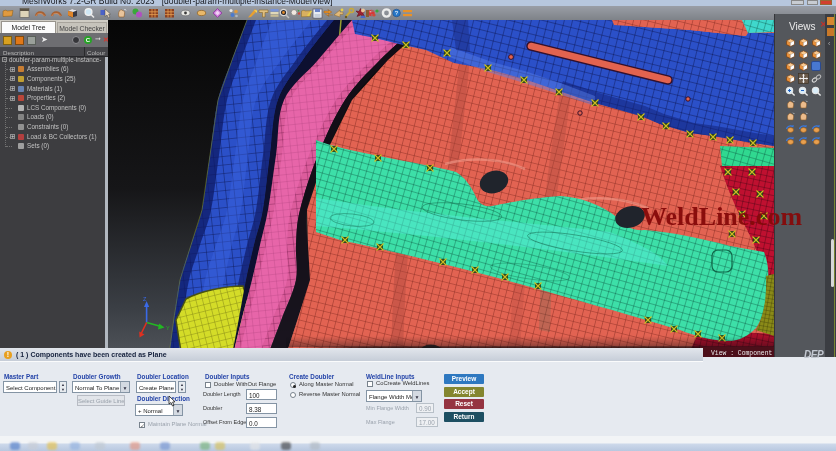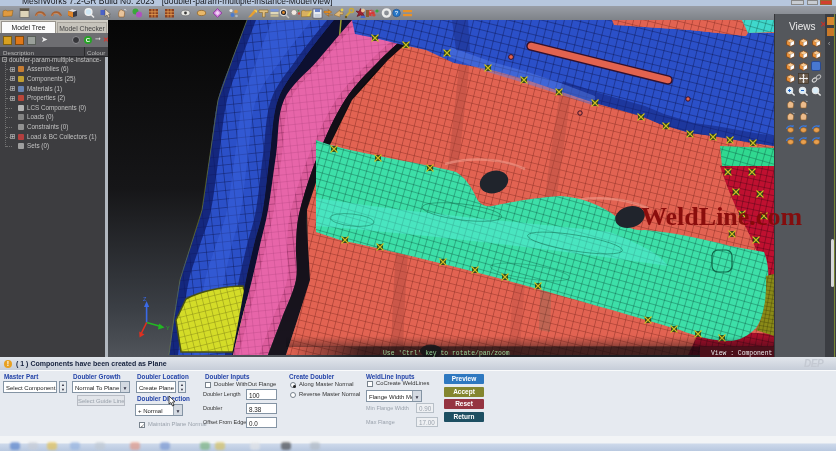--- a/index.html
+++ b/index.html
@@ -4,21 +4,21 @@
 body{width:836px;height:451px;overflow:hidden;position:relative;font-family:"Liberation Sans",sans-serif;background:#e6eaf0}
 #title{position:absolute;left:0;top:0;width:836px;height:6px;background:#b7c7de;overflow:hidden}
 #title .t{position:absolute;left:22px;top:-4px;font-size:8.5px;color:#15171c;white-space:nowrap}
 #toolbar{position:absolute;left:0;top:6px;width:836px;height:14px;background:linear-gradient(#9a9ea6,#7e8288)}
 #lpanel{position:absolute;left:0;top:20px;width:108px;height:337px;background:#3d3d40;border-right:3px solid #b2b8c0}
 #tabs{position:absolute;left:0;top:0;width:108px;height:13px;background:#cfccc4}
 #minibar{position:absolute;left:0;top:13px;width:108px;height:14px;background:#6e6e72}
 #thead{position:absolute;left:0;top:27px;width:108px;height:10px;background:#46464a;border-bottom:1px solid #29292c}
 #sidebar{position:absolute;left:774px;top:14px;width:51px;height:343px;background:#54575c;border-left:1px solid #35363a}
 #rstrip{position:absolute;left:825px;top:14px;width:11px;height:343px;background:#3b3d42}
-#msgbar{position:absolute;left:0;top:357px;width:836px;height:14px;background:linear-gradient(#e2e6ec,#c6cdd8);border-bottom:1px solid #fafbfc}
+#msgbar{position:absolute;left:0;top:348px;width:703px;height:14px;background:linear-gradient(#e2e6ec,#c6cdd8);border-bottom:1px solid #fafbfc}
 #task{position:absolute;left:0;top:436px;width:836px;height:15px;background:linear-gradient(#f2f4f6 0 45%,#ccd8ea 55%,#b8c8e0)}
 #wm{position:absolute;left:641px;top:202px;font-family:"Liberation Serif",serif;font-weight:bold;font-size:26px;color:rgba(134,10,10,0.95);letter-spacing:0px;z-index:30}
 </style></head><body>
 <div id="title">
     <div class="t">MeshWorks 7.2-GR Build No. 2023&nbsp;&nbsp;&nbsp;[doubler-param-multiple-instance-ModelView]</div>
 <div style="position:absolute;right:32px;top:0;width:13px;height:5px;background:#c8ccd2;border:1px solid #888"></div>
 <div style="position:absolute;right:18px;top:0;width:11px;height:5px;background:#c8ccd2;border:1px solid #888"></div>
 <div style="position:absolute;right:4px;top:0;width:12px;height:5px;background:#d2402e;border:1px solid #963"></div>
   </div>
 <div id="toolbar">

